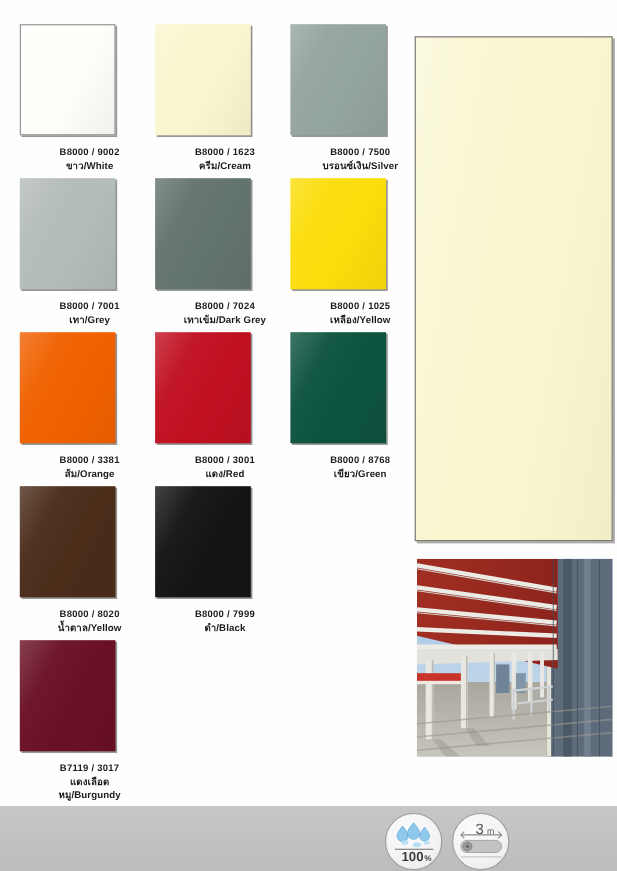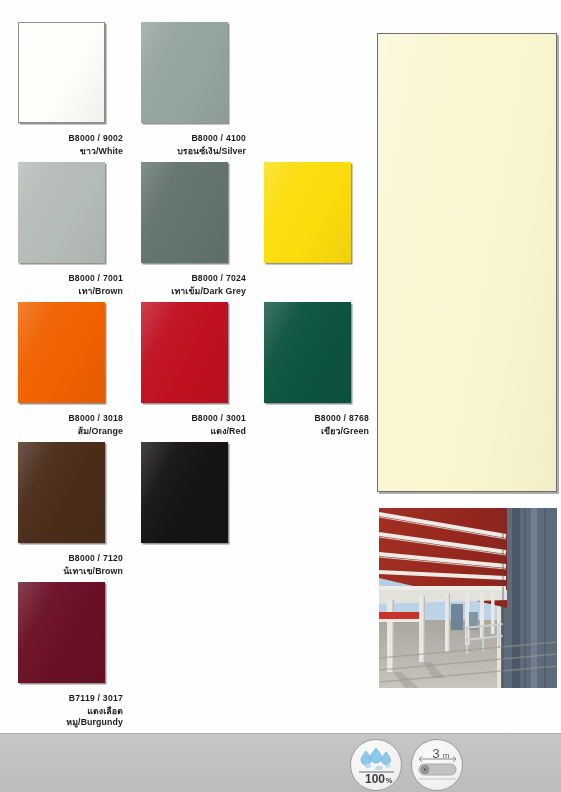--- a/index.html
+++ b/index.html
@@ -51,21 +51,21 @@
     box-shadow: 1.5px 1.5px 0 0 rgba(60,60,60,0.55);
     background-image:
       linear-gradient(118deg, rgba(255,255,255,0.20) 0%, rgba(255,255,255,0.03) 28%, rgba(0,0,0,0.0) 58%, rgba(0,0,0,0.05) 100%);
   }
   .swatch-chip.bordered {
     border: 1px solid #8d8d8d;
     width: 85px;
     height: 99px;
   }
   .swatch-label {
-    text-align: right;
+    text-align: center;
     margin-top: 6px;
     line-height: 1.28;
     padding-left: 40px;
   }
   .swatch-code {
     font-size: 8.6px;
     font-weight: bold;
     color: #1b1b1b;
     letter-spacing: 0.25px;
     display: block;
@@ -161,62 +161,75 @@
         <div class="swatch-chip-wrap">
           <div class="swatch-chip bordered" id="chip0" style="background-color: rgb(253, 253, 250);"></div>
         </div>
         <div class="swatch-label">
           <span class="swatch-code">B8000 / 9002</span>
           <span class="swatch-name">ขาว/White</span>
         </div>
       </div>
       <div class="swatch-cell">
         <div class="swatch-chip-wrap">
+          <div class="swatch-chip" id="chip1" style="background-color: rgb(249, 246, 207);"></div>
+        </div>
+        <div class="swatch-label">
+          <span class="swatch-code">B8000 / 1623</span>
+          <span class="swatch-name">ครีม/Cream</span>
+        </div>
+      </div>
+      <div class="swatch-cell">
+        <div class="swatch-chip-wrap">
           <div class="swatch-chip" id="chip2" style="background-color: rgb(148, 164, 159);"></div>
         </div>
         <div class="swatch-label">
-          <span class="swatch-code">B8000 / 4100</span>
+          <span class="swatch-code">B8000 / 7500</span>
           <span class="swatch-name">บรอนซ์เงิน/Silver</span>
         </div>
       </div>
     </div>
 
     <div class="swatch-row">
       <div class="swatch-cell">
         <div class="swatch-chip-wrap">
           <div class="swatch-chip" id="chip3" style="background-color: rgb(180, 188, 184);"></div>
         </div>
         <div class="swatch-label">
           <span class="swatch-code">B8000 / 7001</span>
-          <span class="swatch-name">เทา/Brown</span>
+          <span class="swatch-name">เทา/Grey</span>
         </div>
       </div>
       <div class="swatch-cell">
         <div class="swatch-chip-wrap">
           <div class="swatch-chip" id="chip4" style="background-color: rgb(99, 115, 109);"></div>
         </div>
         <div class="swatch-label">
           <span class="swatch-code">B8000 / 7024</span>
           <span class="swatch-name">เทาเข้ม/Dark Grey</span>
         </div>
       </div>
       <div class="swatch-cell">
         <div class="swatch-chip-wrap">
           <div class="swatch-chip" id="chip5" style="background-color: rgb(251, 221, 11);"></div>
         </div>
+        <div class="swatch-label">
+          <span class="swatch-code">B8000 / 1025</span>
+          <span class="swatch-name">เหลือง/Yellow</span>
+        </div>
       </div>
     </div>
 
     <div class="swatch-row">
       <div class="swatch-cell">
         <div class="swatch-chip-wrap">
           <div class="swatch-chip" id="chip6" style="background-color: rgb(240, 97, 0);"></div>
         </div>
         <div class="swatch-label">
-          <span class="swatch-code">B8000 / 3018</span>
+          <span class="swatch-code">B8000 / 3381</span>
           <span class="swatch-name">ส้ม/Orange</span>
         </div>
       </div>
       <div class="swatch-cell">
         <div class="swatch-chip-wrap">
           <div class="swatch-chip" id="chip7" style="background-color: rgb(192, 16, 32);"></div>
         </div>
         <div class="swatch-label">
           <span class="swatch-code">B8000 / 3001</span>
           <span class="swatch-name">แดง/Red</span>
@@ -232,27 +245,31 @@
         </div>
       </div>
     </div>
 
     <div class="swatch-row">
       <div class="swatch-cell">
         <div class="swatch-chip-wrap">
           <div class="swatch-chip" id="chip10" style="background-color: rgb(74, 44, 25);"></div>
         </div>
         <div class="swatch-label">
-          <span class="swatch-code">B8000 / 7120</span>
-          <span class="swatch-name">น้เทาเข/Brown</span>
+          <span class="swatch-code">B8000 / 8020</span>
+          <span class="swatch-name">น้ำตาล/Yellow</span>
         </div>
       </div>
       <div class="swatch-cell">
         <div class="swatch-chip-wrap">
           <div class="swatch-chip" id="chip11" style="background-color: rgb(21, 19, 19);"></div>
+        </div>
+        <div class="swatch-label">
+          <span class="swatch-code">B8000 / 7999</span>
+          <span class="swatch-name">ดำ/Black</span>
         </div>
       </div>
     </div>
 
     <div class="swatch-row">
       <div class="swatch-cell">
         <div class="swatch-chip-wrap">
           <div class="swatch-chip" id="chip12" style="background-color: rgb(106, 16, 38);"></div>
         </div>
         <div class="swatch-label">

